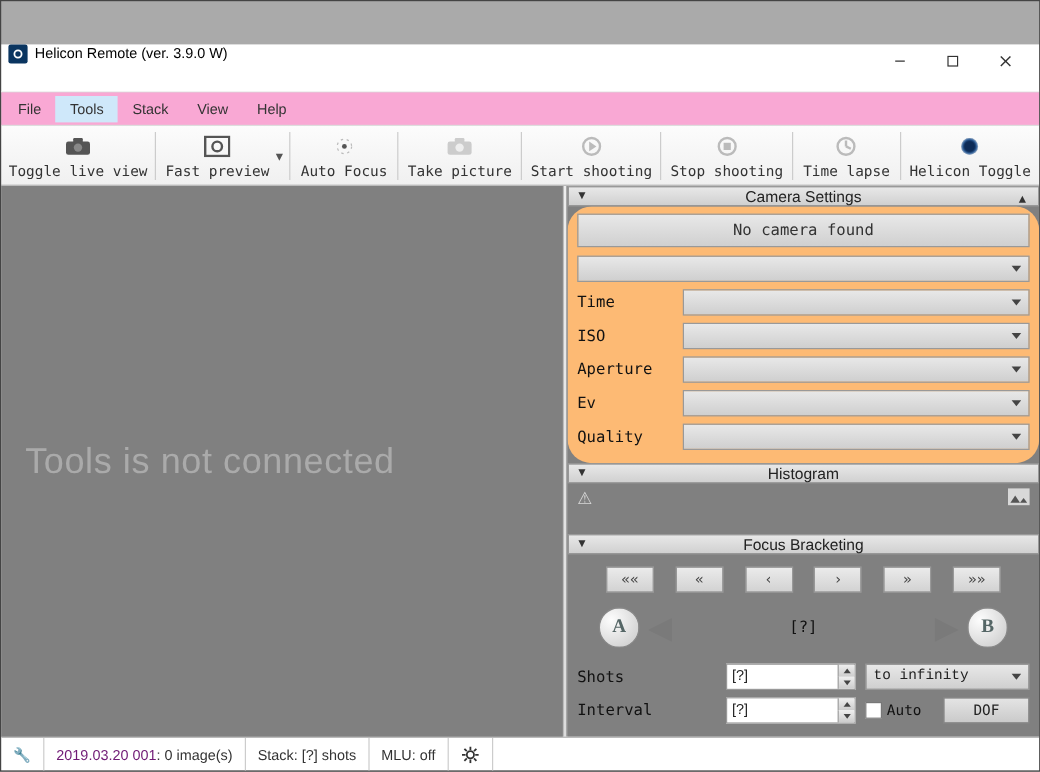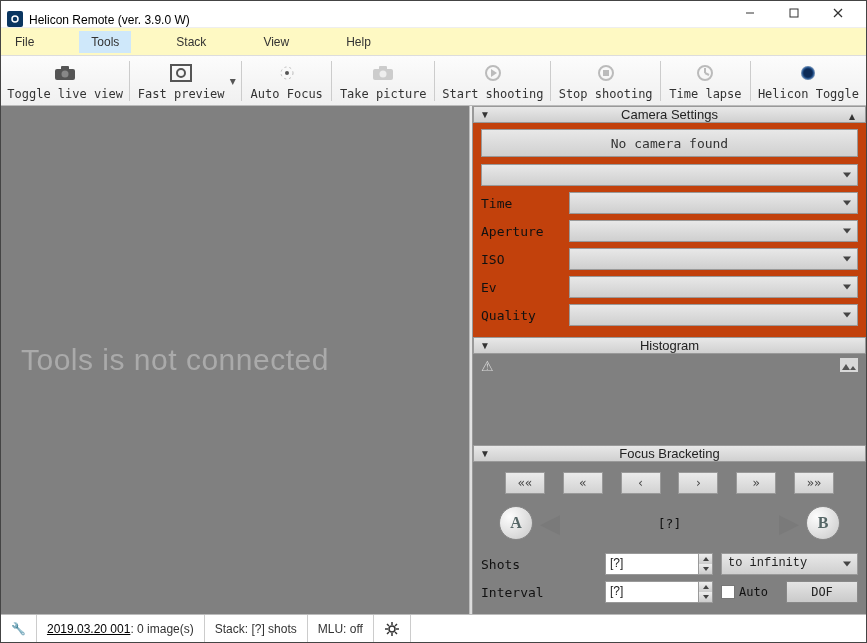--- a/index.html
+++ b/index.html
@@ -1,27 +1,27 @@
 <!DOCTYPE html>
 <html><head>
 <meta charset="utf-8">
 <style>
   * { box-sizing: border-box; margin: 0; padding: 0; font-family: "Segoe UI", Tahoma, sans-serif; font-size: 12px; }
   body { width: 867px; height: 643px; background: #aaa; display: flex; flex-direction: column; overflow: hidden; border: 1px solid #444; }
 
   
-  .titlebar { height: 27px; background: #fff; display: flex; align-items: flex-end; padding: 0 6px; border-bottom: 1px solid #eee; }
+  .titlebar { height: 40px; background: #fff; display: flex; align-items: flex-start; padding: 0 6px; border-bottom: 1px solid #eee; margin-top: 36px; }
   .titlebar .app-icon { width:16px; height:16px; background:#0a3560; border-radius:2px; display:flex; align-items:center; justify-content:center; margin-right:6px; }
   .titlebar .app-icon svg { display:block; }
   .titlebar .title { color:#000; font-size:12px; flex:1; }
   .win-btns { display:flex; }
   .win-btn { width:44px; height:28px; display:flex; align-items:center; justify-content:center; color:#555; }
 
   
-  .menubar { height:28px; background:#fef9c3; display:flex; align-items:center; border-bottom:1px solid #ddd; padding:0 2px;gap:33px; }
+  .menubar { height:28px; background:#f9a8d4; display:flex; align-items:center; border-bottom:1px solid #ddd; padding:0 2px; }
   .menu-item { padding:4px 12px; color:#333; }
   .menu-item.active { background:#cfe8fa; }
 
   
   .toolbar { height:50px; background:linear-gradient(#fcfcfc,#f0f0f0); display:flex; align-items:center; border-bottom:1px solid #bbb; padding:0 4px; }
   .tool-btn { display:flex; flex-direction:column; align-items:center; justify-content:center; height:56px; padding:0 8px; min-width: 48px;}
   .tool-btn .ticon { width:24px; height:24px; display:flex; align-items:center; justify-content:center; color:#555; }
   .tool-btn span.lbl { font-family: "SimSun","Consolas",monospace; font-size:12px; color:#333; margin-top:2px; white-space: nowrap;}
   .tool-sep { width:1px; height:40px; background:#ccc; margin:0 4px; }
   .tool-drop { width:10px; display:flex; align-items:center; justify-content:center; color:#555; }
@@ -34,21 +34,21 @@
   .splitter { width:4px; background:linear-gradient(#ededed,#dcdcdc); border-left:1px solid #bbb; border-right:1px solid #999; cursor:col-resize; }
   .panel { flex:1; background:#808080; display:flex; flex-direction:column; overflow:hidden; }
 
   
   .sect-head { height:20px; background:linear-gradient(#e8e8e8,#d0d0d0); border:1px solid #999; display:flex; align-items:center; position:relative; font-family: "SimSun",monospace;}
   .sect-head .tri { position:absolute; left:6px; color:#333; font-size:10px; }
   .sect-head .title { flex:1; text-align:center; color:#222; font-size:13px;}
   .sect-head .cap { position:absolute; right:4px; width:12px; height:12px; color:#333; }
 
   
-  .sect-body { background:#c2410c; padding:6px 8px; }
+  .sect-body { background:#fdba74; padding:6px 8px;border-radius:20px; }
   .nocam { height:28px; background:linear-gradient(#e8e8e8,#d0d0d0); border:1px solid #999; display:flex; align-items:center; justify-content:center; color:#333; font-family:"SimSun",monospace; font-size:13px; margin-bottom:6px; }
   .row { display:flex; align-items:center; height:24px; margin-bottom:4px; }
   .row .rlabel { width:88px; color:#111; font-family:"SimSun",monospace; font-size:13px; }
   .row .combo { flex:1; height:22px; background:linear-gradient(#e8e8e8,#cfcfcf); border:1px solid #999; position:relative; }
   .row .combo::after { content:""; position:absolute; right:6px; top:50%; transform:translateY(-50%); border-left:4px solid transparent; border-right:4px solid transparent; border-top:5px solid #444; }
 
   
   .hist-body { height:94px; background:#808080; position:relative; }
   .hist-body .warn { position:absolute; top:4px; left:8px; color:#d8d8d8; font-size:14px; }
   .hist-body .pic { position:absolute; top:4px; right:8px; width:18px; height:14px; background:#d8d8d8; position:absolute; }
@@ -78,21 +78,21 @@
   .fb-row .combo2 { flex:1; margin-left:8px; height:22px; background:linear-gradient(#e8e8e8,#cfcfcf); border:1px solid #999; position:relative; font-family:Liberation Mono, monospace; padding:2px 18px 0 6px; color:#222;}
   .fb-row .combo2::after { content:""; position:absolute; right:6px; top:50%; transform:translateY(-50%); border-left:4px solid transparent; border-right:4px solid transparent; border-top:5px solid #444; }
   .fb-row .chk { width:14px; height:14px; background:#fff; border:1px solid #777; margin:0 4px 0 8px; }
   .fb-row .chklbl { color:#111; font-family:"SimSun",monospace; }
   .fb-row .btn { width:72px; height:22px; margin-left:auto; background:linear-gradient(#e4e4e4,#cacaca); border:1px solid #888; display:flex; align-items:center; justify-content:center; font-family:"SimSun",monospace; color:#222;}
 
   
   .statusbar { height:28px; background:#fff; border-top:1px solid #bbb; display:flex; align-items:center; font-family:"SimSun",monospace; color:#333; }
   .statusbar .cell { height:28px; display:flex; align-items:center; padding:0 10px; border-right:1px solid #ccc; }
   .statusbar .wrench { color:#888; }
-  .statusbar a { color:#000000; text-decoration:underline; }
+  .statusbar a { color:#701a75; }
   .statusbar .gear { width:16px; height:16px; display:flex; align-items:center; justify-content:center; color:#444; }
 </style>
 </head>
 <body>
 
 <div class="titlebar">
   <div class="app-icon">
     <svg width="10" height="10" viewBox="0 0 10 10">
         <circle cx="5" cy="5" r="3" fill="none" stroke="#fff" stroke-width="1.5"></circle>
       </svg>
@@ -224,25 +224,25 @@
     <div class="sect-body">
       <div class="nocam">No camera found</div>
       <div class="row">
           <div class="combo"></div>
         </div>
       <div class="row">
           <div class="rlabel">Time</div>
           <div class="combo"></div>
         </div>
       <div class="row">
+          <div class="rlabel">ISO</div>
+          <div class="combo"></div>
+        </div>
+      <div class="row">
           <div class="rlabel">Aperture</div>
-          <div class="combo"></div>
-        </div>
-      <div class="row">
-          <div class="rlabel">ISO</div>
           <div class="combo"></div>
         </div>
       <div class="row">
           <div class="rlabel">Ev</div>
           <div class="combo"></div>
         </div>
       <div class="row">
           <div class="rlabel">Quality</div>
           <div class="combo"></div>
         </div>

